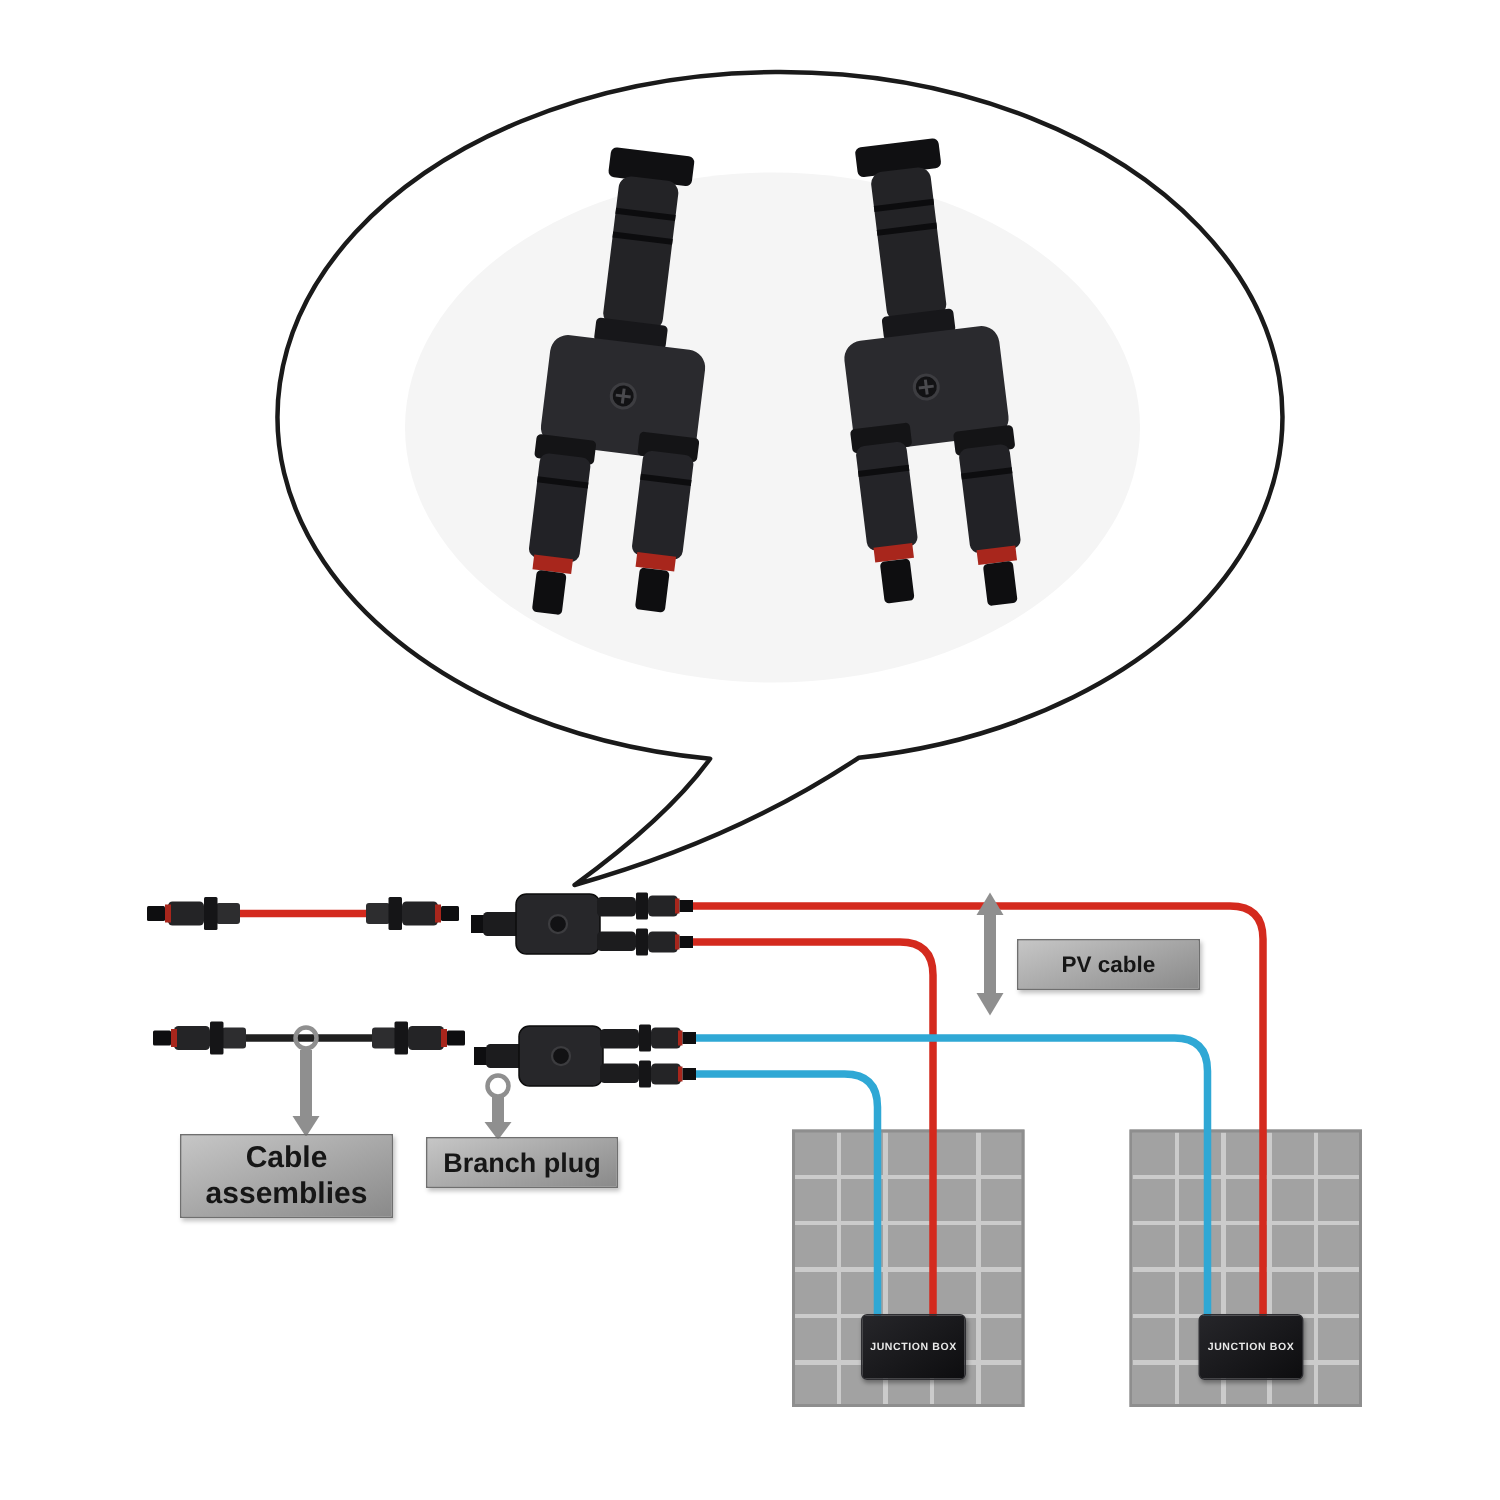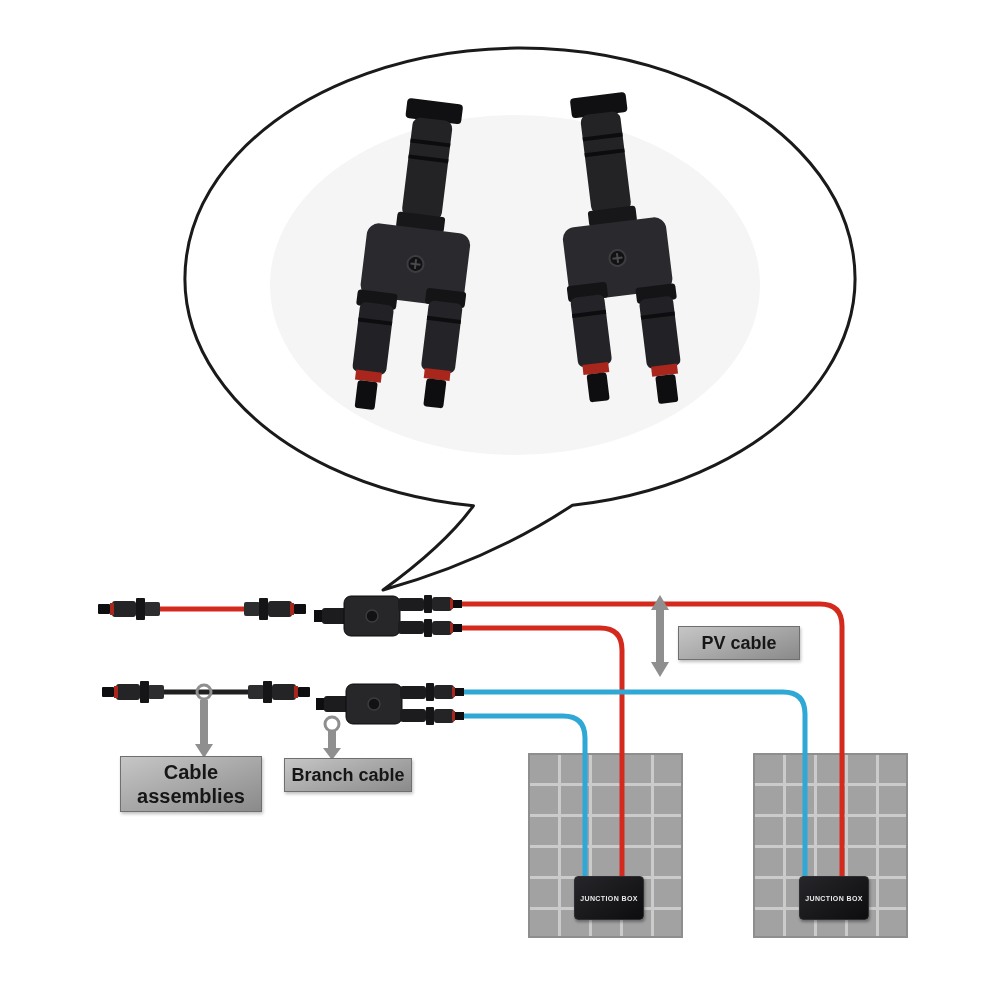--- a/index.html
+++ b/index.html
@@ -32,21 +32,21 @@
   svg.scene{position:absolute;left:0;top:0;z-index:2;}
   
   .label-box{
     position:absolute;z-index:4;box-sizing:border-box;
     display:flex;align-items:center;justify-content:center;text-align:center;
     font-weight:bold;color:#161616;
     background:linear-gradient(160deg,#c6c6c6 0%,#8a8a8a 100%);
     border:1px solid #6f6f6f;
     box-shadow:1px 2px 3px rgba(0,0,0,.25);
   }
-  #label-pv{left:678px;top:626px;width:122px;height:34px;font-size:18px;}
+  #label-pv{left:678px;top:626px;width:122px;height:34px;font-size:15px;}
   #label-ca{left:120px;top:756px;width:142px;height:56px;font-size:20px;line-height:1.2;padding:0 8px;}
   #label-bp{left:284px;top:758px;width:128px;height:34px;font-size:18px;}
 </style>
 </head>
 <body>
 
 <div class="panel" id="panel-left"></div>
 <div class="panel" id="panel-right"></div>
 
 <svg class="scene" width="1000" height="1000" viewBox="0 0 1000 1000">
@@ -158,13 +158,13 @@
 
 <div class="jbox" id="jbox-left">
   <span>JUNCTION BOX</span>
 </div>
 <div class="jbox" id="jbox-right">
   <span>JUNCTION BOX</span>
 </div>
 
 <div class="label-box" id="label-pv">PV cable</div>
 <div class="label-box" id="label-ca">Cable assemblies</div>
-<div class="label-box" id="label-bp">Branch cable</div>
+<div class="label-box" id="label-bp">Branch plug</div>
 
 </body></html>

